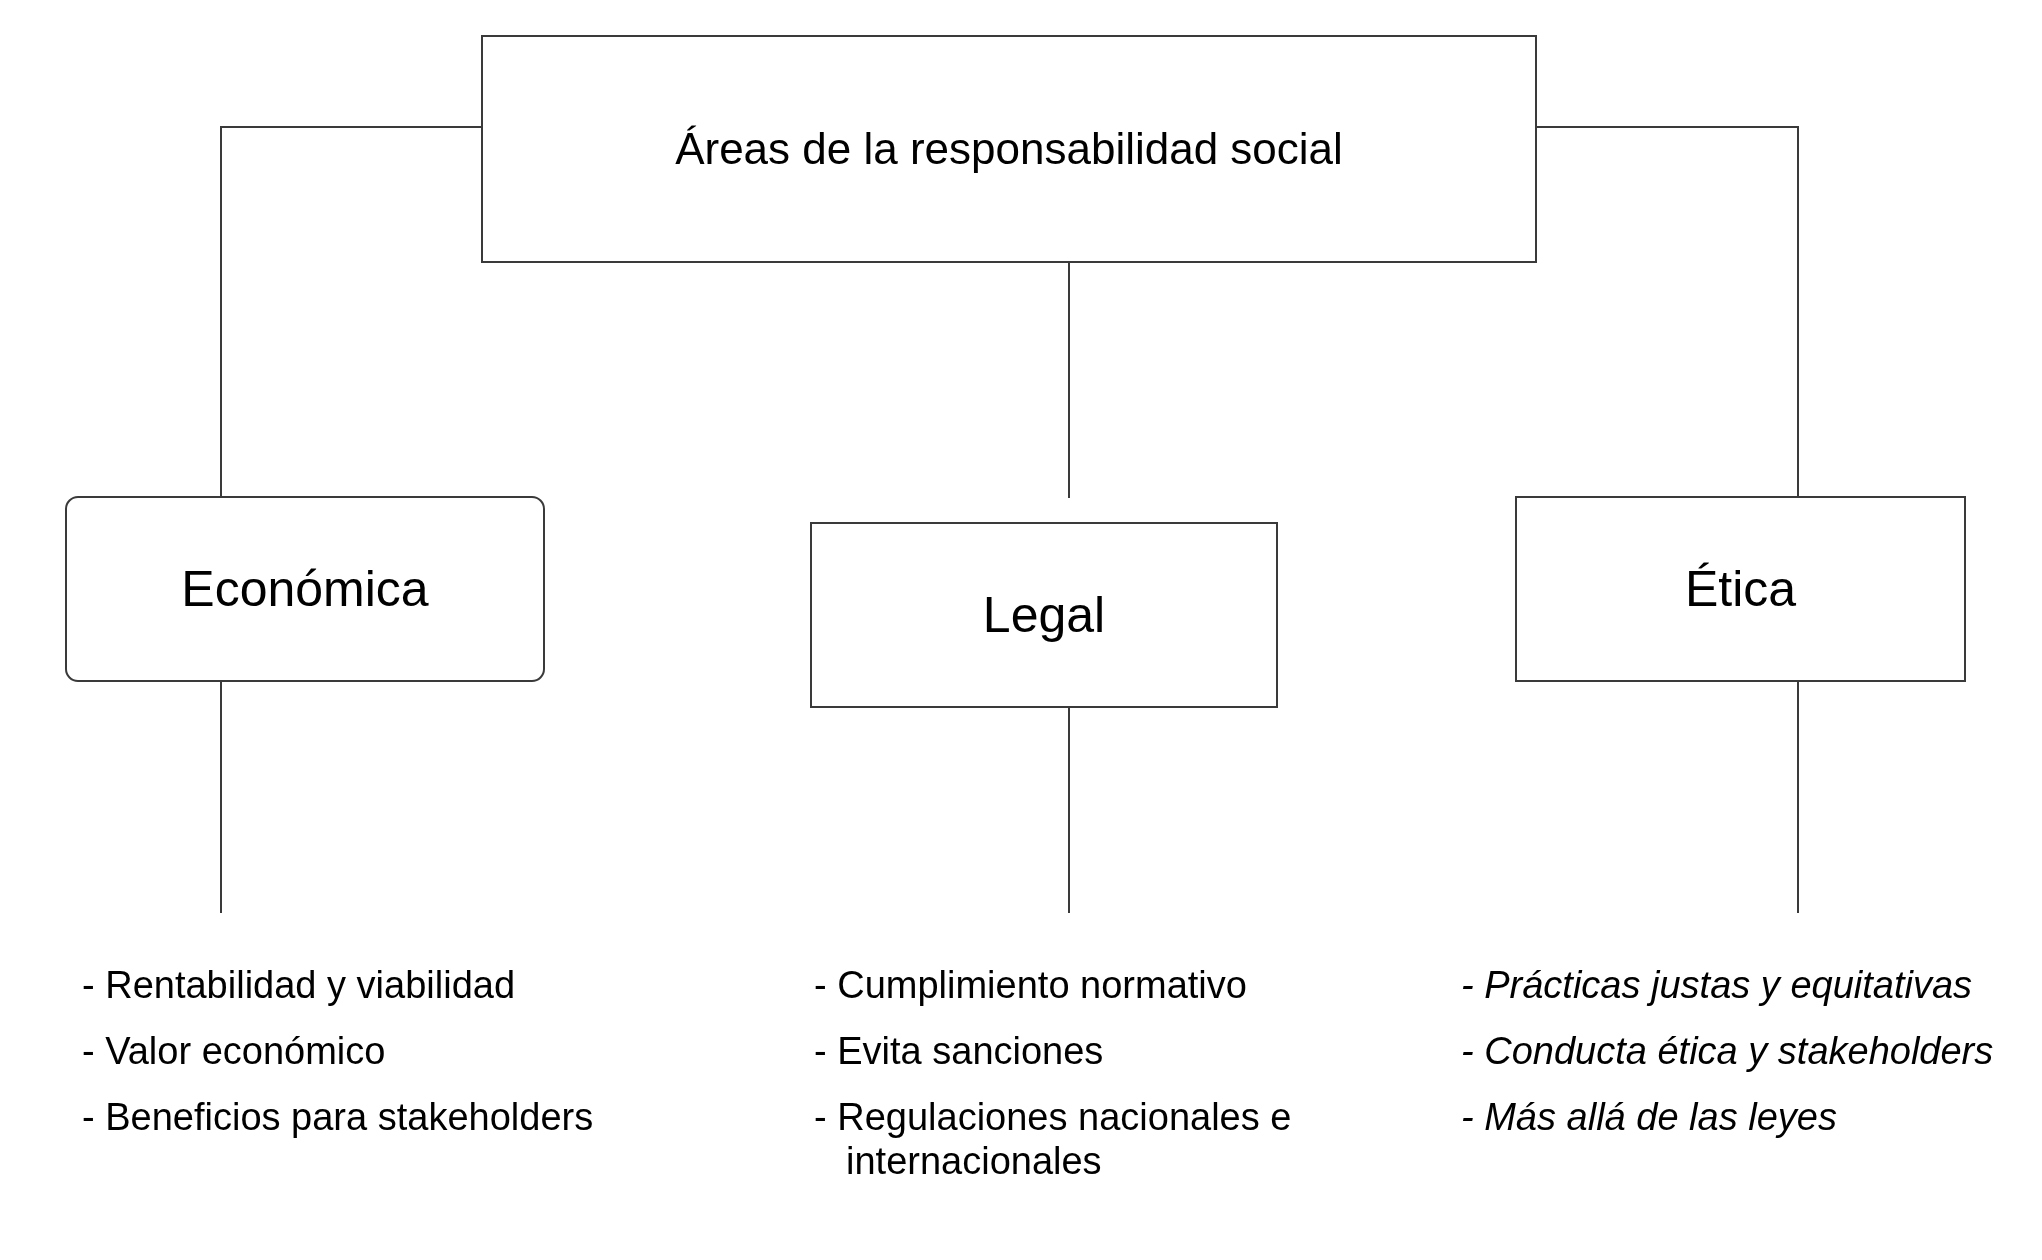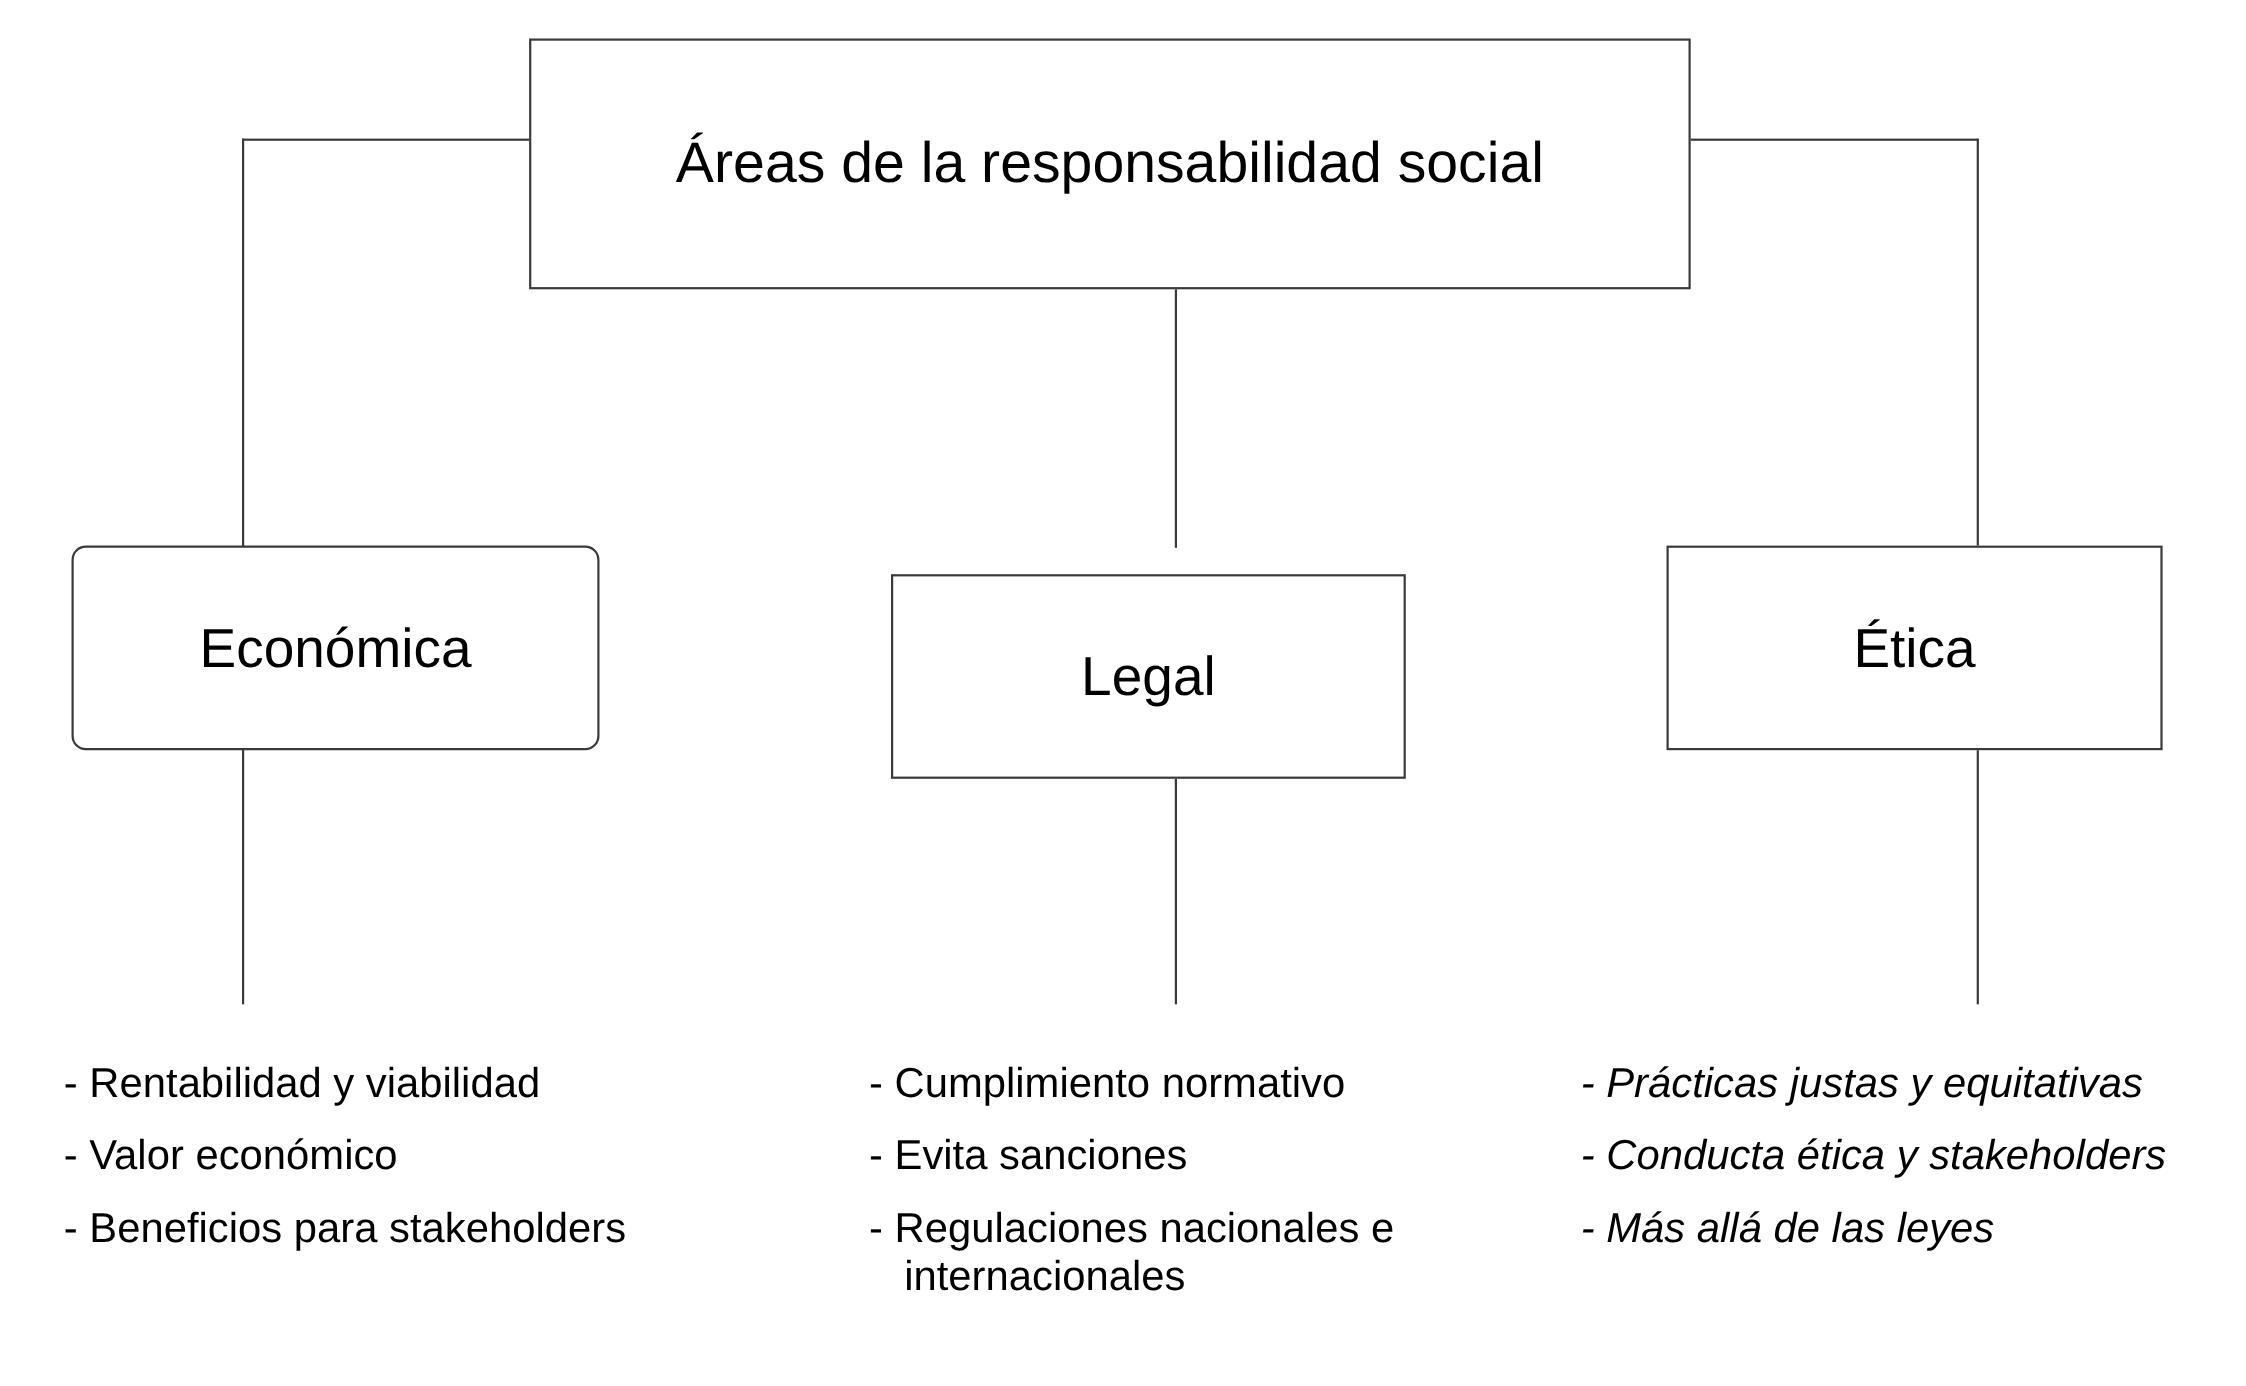--- a/index.html
+++ b/index.html
@@ -37,21 +37,21 @@
     color: #000000;
   }
 
   #root-box {
     left: 481px;
     top: 35px;
     width: 1056px;
     height: 228px;
   }
   #root-box .node-label {
-    font-size: 52px;
+    font-size: 44px;
     text-align: center;
   }
 
   #box-economica {
     left: 65px;
     top: 496px;
     width: 480px;
     height: 186px;
     border-radius: 13px;
   }
@@ -98,20 +98,21 @@
     position: absolute;
     z-index: 2;
   }
   .detail-item {
     font-size: 38px;
     line-height: 1.18;
     color: #000000;
     padding-left: 32px;
     text-indent: -32px;
     margin-bottom: 21px;
+    margin-left: 24px;
   }
   #details-economica { left: 58px;   top: 963px; width: 620px; }
   #details-legal     { left: 790px;  top: 963px; width: 520px; }
   #details-etica     { left: 1437px; top: 963px; width: 580px; font-style: italic; }
 </style>
 </head>
 <body>
 
 <div id="canvas">
 

